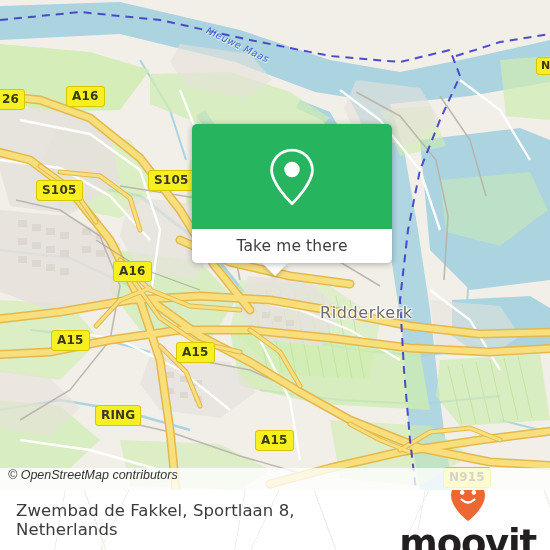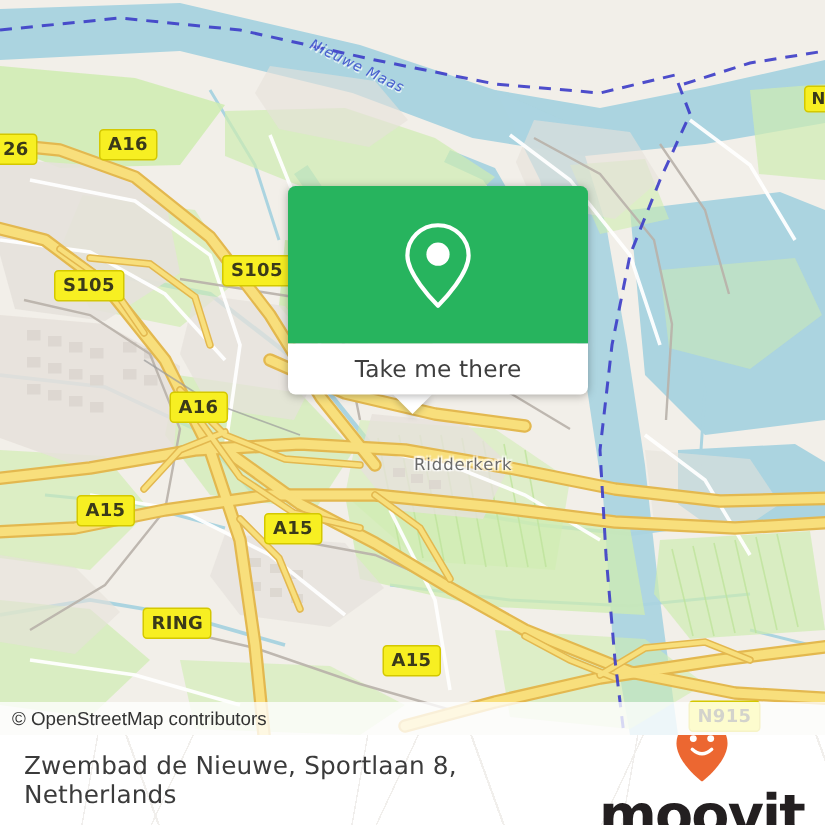--- a/index.html
+++ b/index.html
@@ -20,22 +20,23 @@
   .map svg { position:absolute; left:0; top:0; }
 
   
   .mlabel {
     position:absolute;
     font-family:"DejaVu Sans", sans-serif;
     white-space:nowrap;
     pointer-events:none;
   }
   .place-label {
-    color:#6b6b6b; font-size:11px; letter-spacing:.6px;
+    color:#6b6b6b; font-size:16px; letter-spacing:.6px;
     text-shadow:1px 1px 1px #fff, -1px -1px 1px #fff, 1px -1px 1px #fff, -1px 1px 1px #fff;
+    margin-left:44px;
   }
   .water-label {
     color:#4a5fd0; font-size:9.5px; font-style:italic; letter-spacing:.5px;
     text-shadow:1px 1px 0 rgba(255,255,255,.7);
   }
   
   .shield {
     position:absolute;
     background:#f7ef22;
     border:1.5px solid #d4c800;
@@ -49,26 +50,27 @@
     white-space:nowrap;
     letter-spacing:.2px;
     pointer-events:none;
   }
   .shield.sm { font-size:11px; padding:2px 4px 3px 4px; }
 
   
   .attrib {
     position:absolute; left:0; bottom:0; height:22px;
     width:100%;
-    display:flex; align-items:center;
+    display:flex; 
     background:rgba(255,255,255,.78);
     font-size:12.5px; color:#333;
     padding-left:8px;
     font-family:"Liberation Sans", sans-serif;
     z-index:40;
+    font-style:italic;
   }
   .attrib-inner {
     background:rgba(255,255,255,.0);
   }
 
   
   .card {
     position:absolute;
     left:192px; top:124px;
     width:200px; height:139px;
@@ -330,21 +332,21 @@
 
     <div class="shield" style="left:-4px; top:89px;">26</div>
     <div class="shield" style="left:66px; top:86px;">A16</div>
     <div class="shield" style="left:36px; top:180px;">S105</div>
     <div class="shield" style="left:148px; top:170px;">S105</div>
     <div class="shield" style="left:113px; top:261px;">A16</div>
     <div class="shield" style="left:51px; top:330px;">A15</div>
     <div class="shield" style="left:176px; top:342px;">A15</div>
     <div class="shield" style="left:55px; top:405px;margin-left:40px;">RING</div>
     <div class="shield" style="left:255px; top:430px;">A15</div>
-    <div class="shield" style="left:459px; top:467px;">N915</div>
+    <div class="shield" style="left:443px; top:467px;">N915</div>
     <div class="shield sm" style="left:536px; top:57px;">N4</div>
 
     <div class="attrib">
       <span class="attrib-inner">© OpenStreetMap contributors</span>
     </div>
   </div>
 
   <div class="card-tail"></div>
   <div class="card">
     <div class="card-top">
@@ -352,21 +354,21 @@
         <path d="M22 2 C11.5 2 3 10.4 3 20.8 C3 32 18 48 22 52 C26 48 41 32 41 20.8 C41 10.4 32.5 2 22 2 Z" fill="none" stroke="#ffffff" stroke-width="2.6" stroke-linejoin="round"></path>
         <circle cx="22" cy="20" r="7.2" fill="#ffffff"></circle>
       </svg>
     </div>
     <div class="card-bottom">
       <span>Take me there</span>
     </div>
   </div>
 
   <div class="footer">
-    <div class="footer-title">Zwembad de Nieuwe, Sportlaan 8, Netherlands</div>
+    <div class="footer-title">Zwembad de Fakkel, Sportlaan 8, Netherlands</div>
     <div class="brand">
       <svg width="36" height="44" viewBox="0 0 36 44">
         <path d="M18 1 C8.6 1 1 8.5 1 17.6 C1 28.6 14.3 40.5 18 43 C21.7 40.5 35 28.6 35 17.6 C35 8.5 27.4 1 18 1 Z" fill="#ec6731"></path>
         <circle cx="12.2" cy="14.4" r="2.3" fill="#ffffff"></circle>
         <circle cx="23.8" cy="14.4" r="2.3" fill="#ffffff"></circle>
         <path d="M11.5 21.5 Q18 27.5 24.5 21.5" fill="none" stroke="#ffffff" stroke-width="2.2" stroke-linecap="round"></path>
       </svg>
       <span class="brand-word">moovit</span>
     </div>
   </div>

